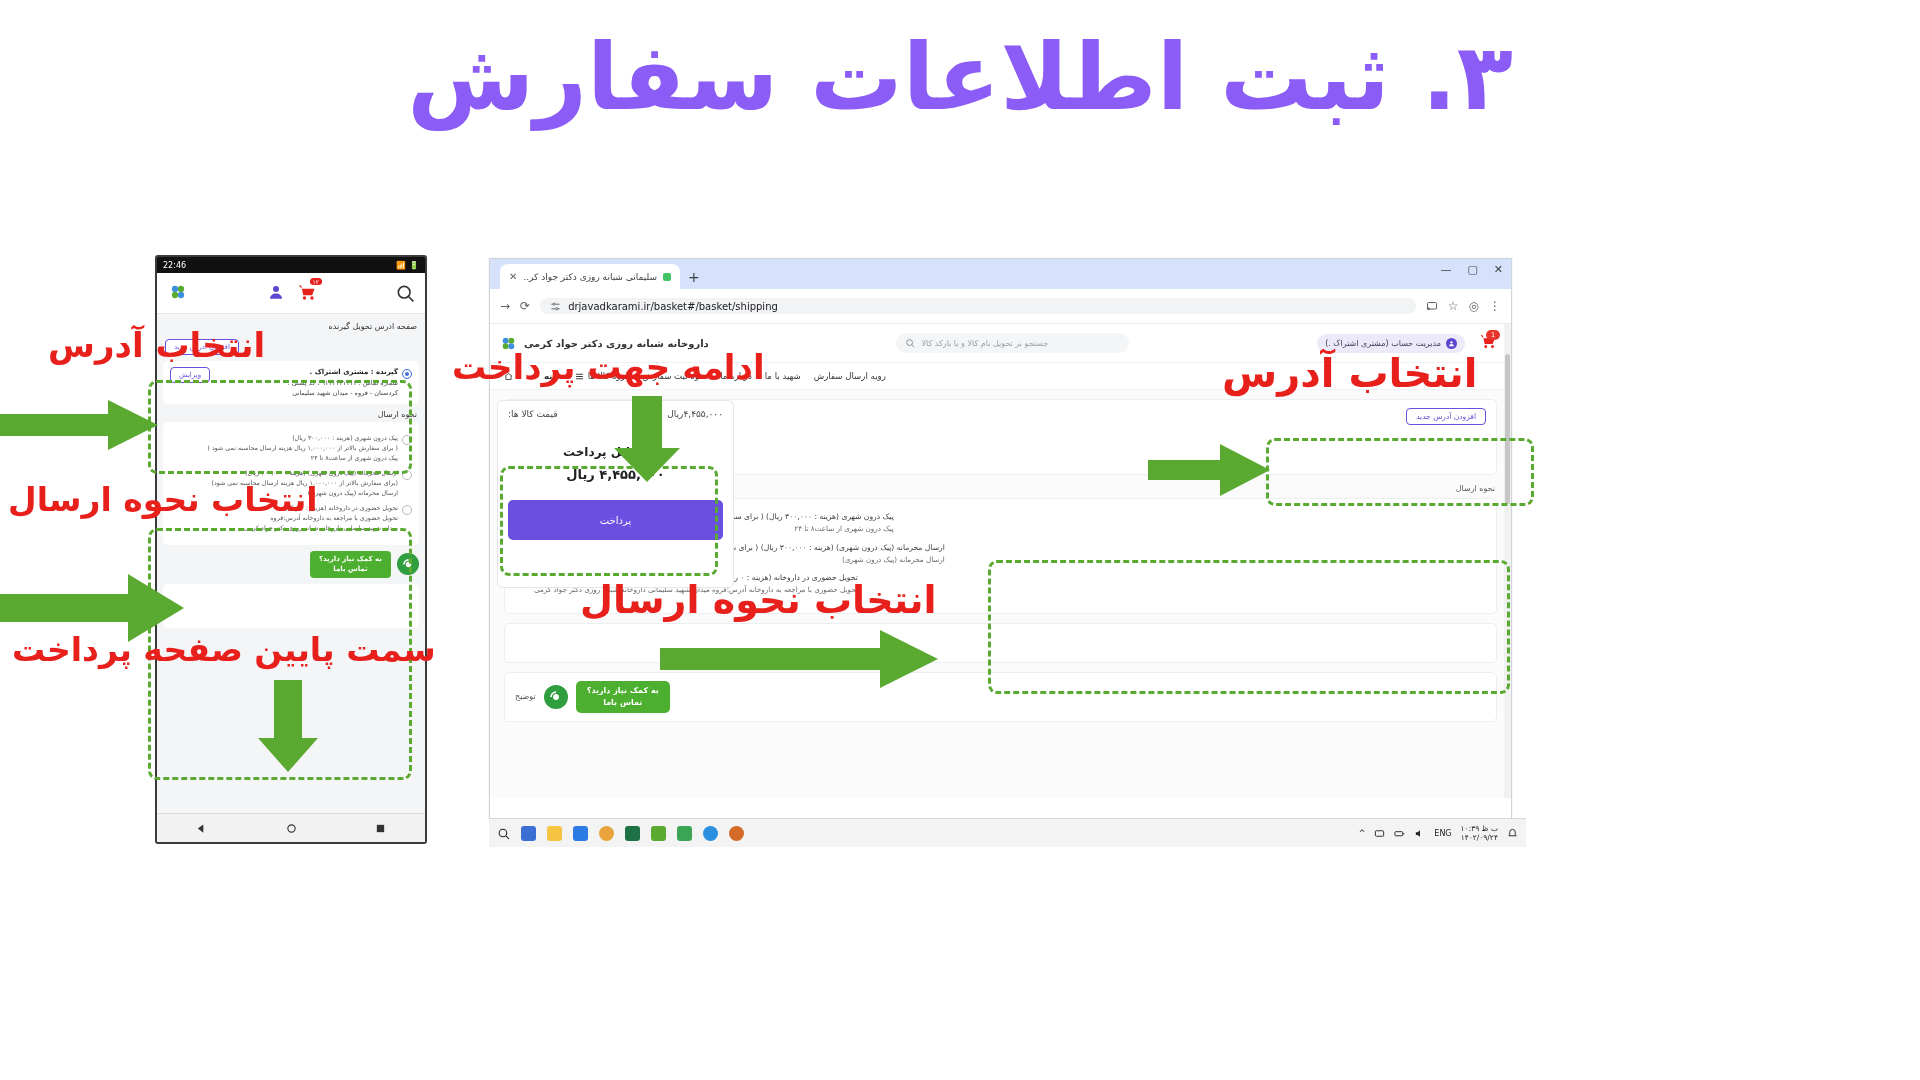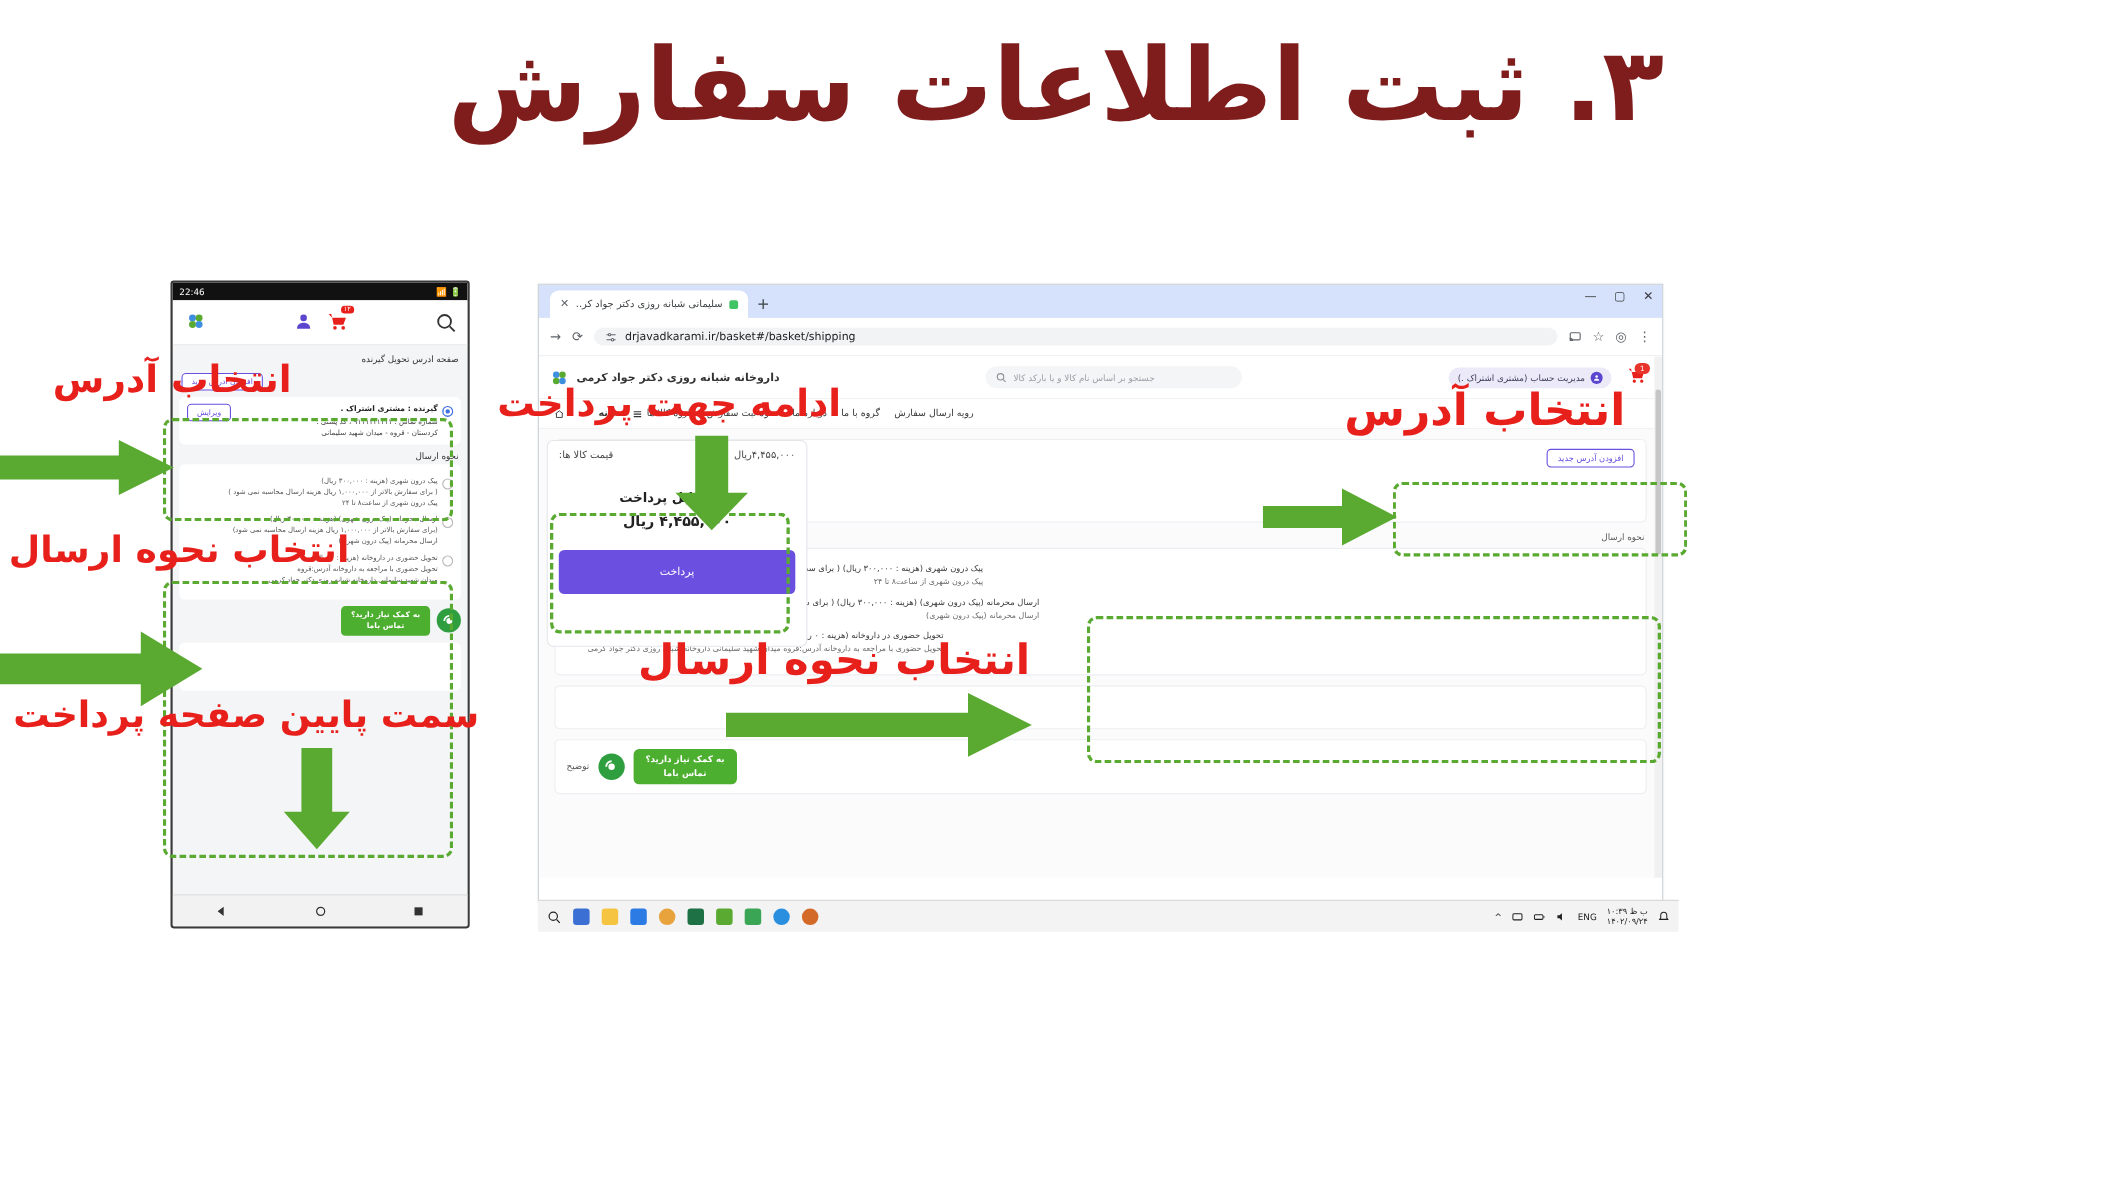--- a/index.html
+++ b/index.html
@@ -5,21 +5,21 @@
   html,body{margin:0;padding:0;}
   body{
     width:1920px;height:1080px;position:relative;background:#ffffff;
     font-family:"DejaVu Sans","Liberation Sans",sans-serif;overflow:hidden;
   }
   .abs{position:absolute;}
 
   
   #slide-title{
     position:absolute;top:20px;left:0;width:1920px;text-align:center;
-    color:#7f1d1d;font-size:92px;font-weight:bold;direction:rtl;
+    color:#8b5cf6;font-size:92px;font-weight:bold;direction:rtl;
     font-family:"DejaVu Sans","Liberation Sans",sans-serif;
     letter-spacing:0px;line-height:1.25;
   }
 
   
   #phone{
     position:absolute;left:155px;top:255px;width:268px;height:585px;
     background:#f2f2f2;border:2px solid #3a3a3a;border-radius:3px;overflow:hidden;
   }
   #phone-statusbar{
@@ -335,21 +335,21 @@
             <svg viewBox="0 0 24 24" width="7" height="7" fill="#fff">
                 <circle cx="12" cy="8" r="4"></circle>
                 <path d="M4 21c0-4.4 3.6-7 8-7s8 2.6 8 7z"></path>
               </svg>
           </span>
           <span>مدیریت حساب (مشتری اشتراک .)</span>
         </div>
       </div>
 
       <div id="search-pill">
-        <span>جستجو بر اساس نام کالا و یا بارکد کالا</span>
+        <span>جستجو بر تحویل نام کالا و یا بارکد کالا</span>
         <span>
           <svg viewBox="0 0 24 24" width="10" height="10" fill="none" stroke="#8b9096" stroke-width="2.4">
             <circle cx="11" cy="11" r="7"></circle>
               <line x1="16.5" y1="16.5" x2="22" y2="22"></line>
           </svg>
         </span>
       </div>
 
       <div id="brand">
         <span id="brand-name">داروخانه شبانه روزی دکتر جواد کرمی</span>
@@ -359,21 +359,21 @@
               <circle cx="16" cy="8" r="4.2" fill="#5aaa32"></circle>
             <circle cx="8" cy="16" r="4.2" fill="#5aaa32"></circle>
               <circle cx="16" cy="16" r="4.2" fill="#3f8fe0"></circle>
           </svg>
         </span>
       </div>
     </div>
 
     <div id="site-nav" style="justify-content:flex-end;">
       <span class="navitem">رویه ارسال سفارش</span>
-      <span class="navitem">گروه با ما</span>
+      <span class="navitem">شهید با ما</span>
       <span class="navitem">درباره ما</span>
       <span class="navitem">نحوه ثبت سفارش</span>
       <span class="navitem">
         <span>گروه کالا ها</span>
         <span>
           <svg viewBox="0 0 24 24" width="9" height="9" fill="none" stroke="#333" stroke-width="2.6">
             <line x1="3" y1="6" x2="21" y2="6"></line>
               <line x1="3" y1="12" x2="21" y2="12"></line>
               <line x1="3" y1="18" x2="21" y2="18"></line>
           </svg>

